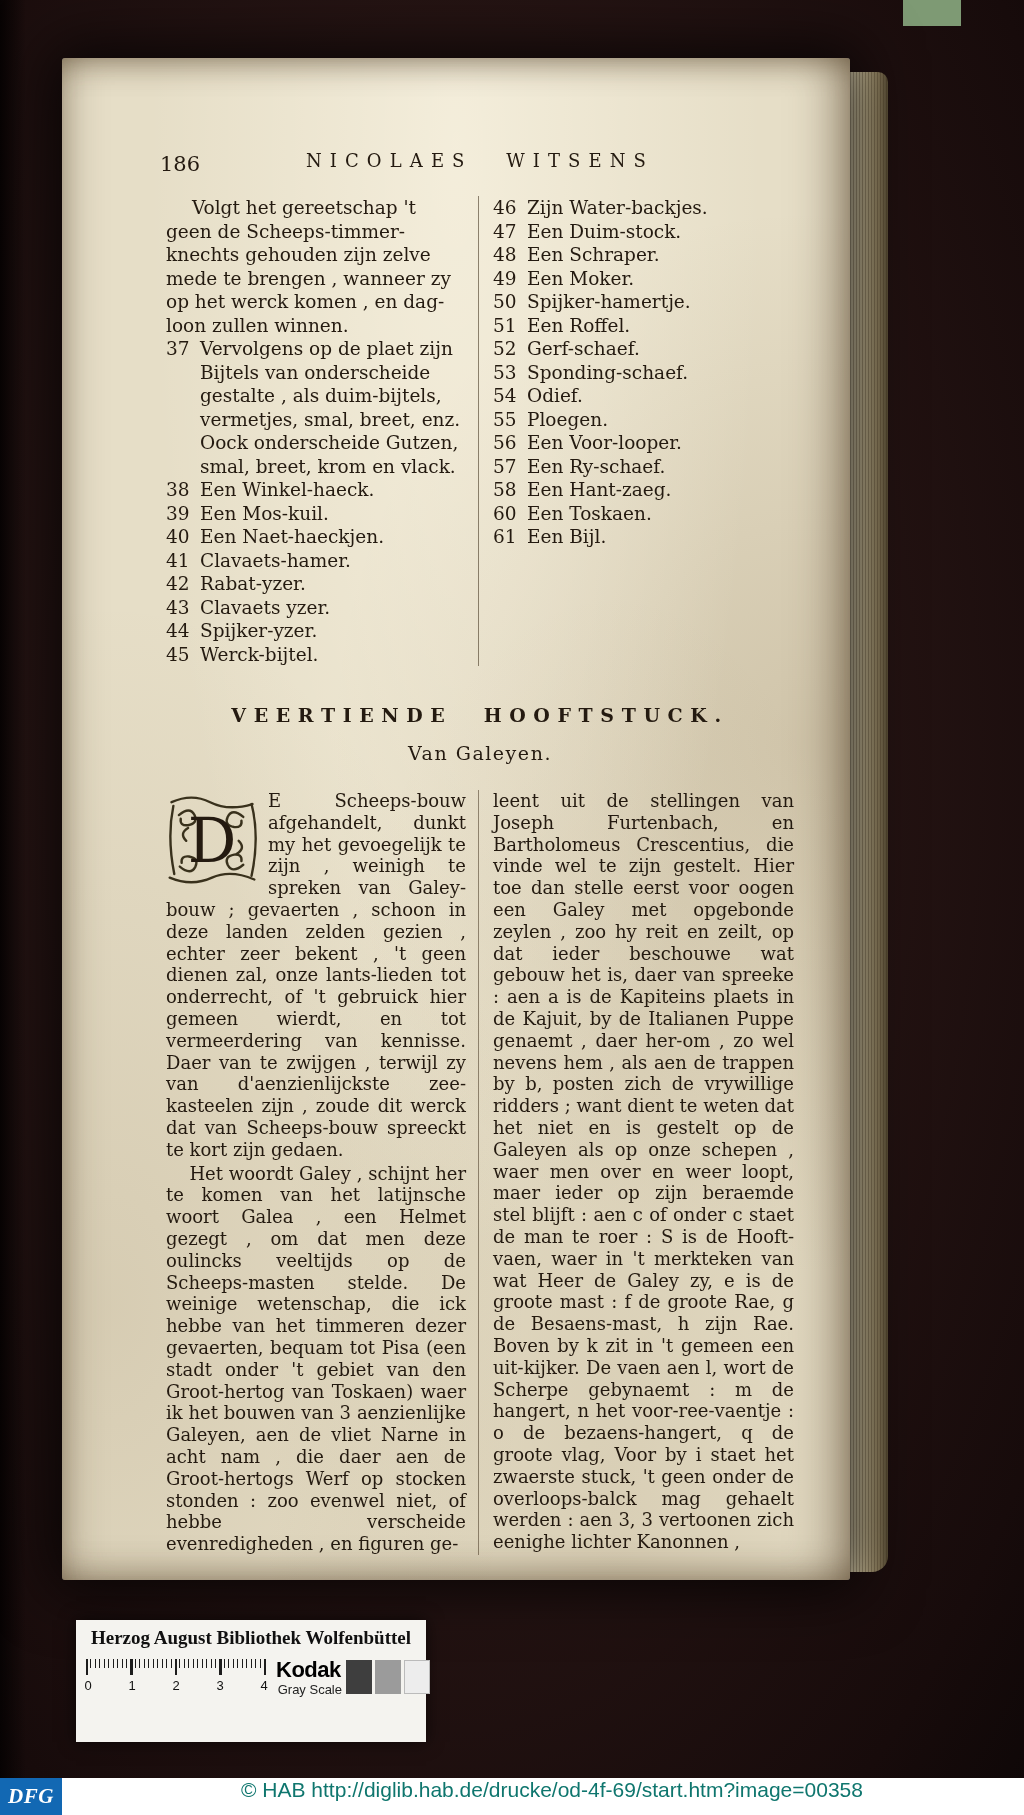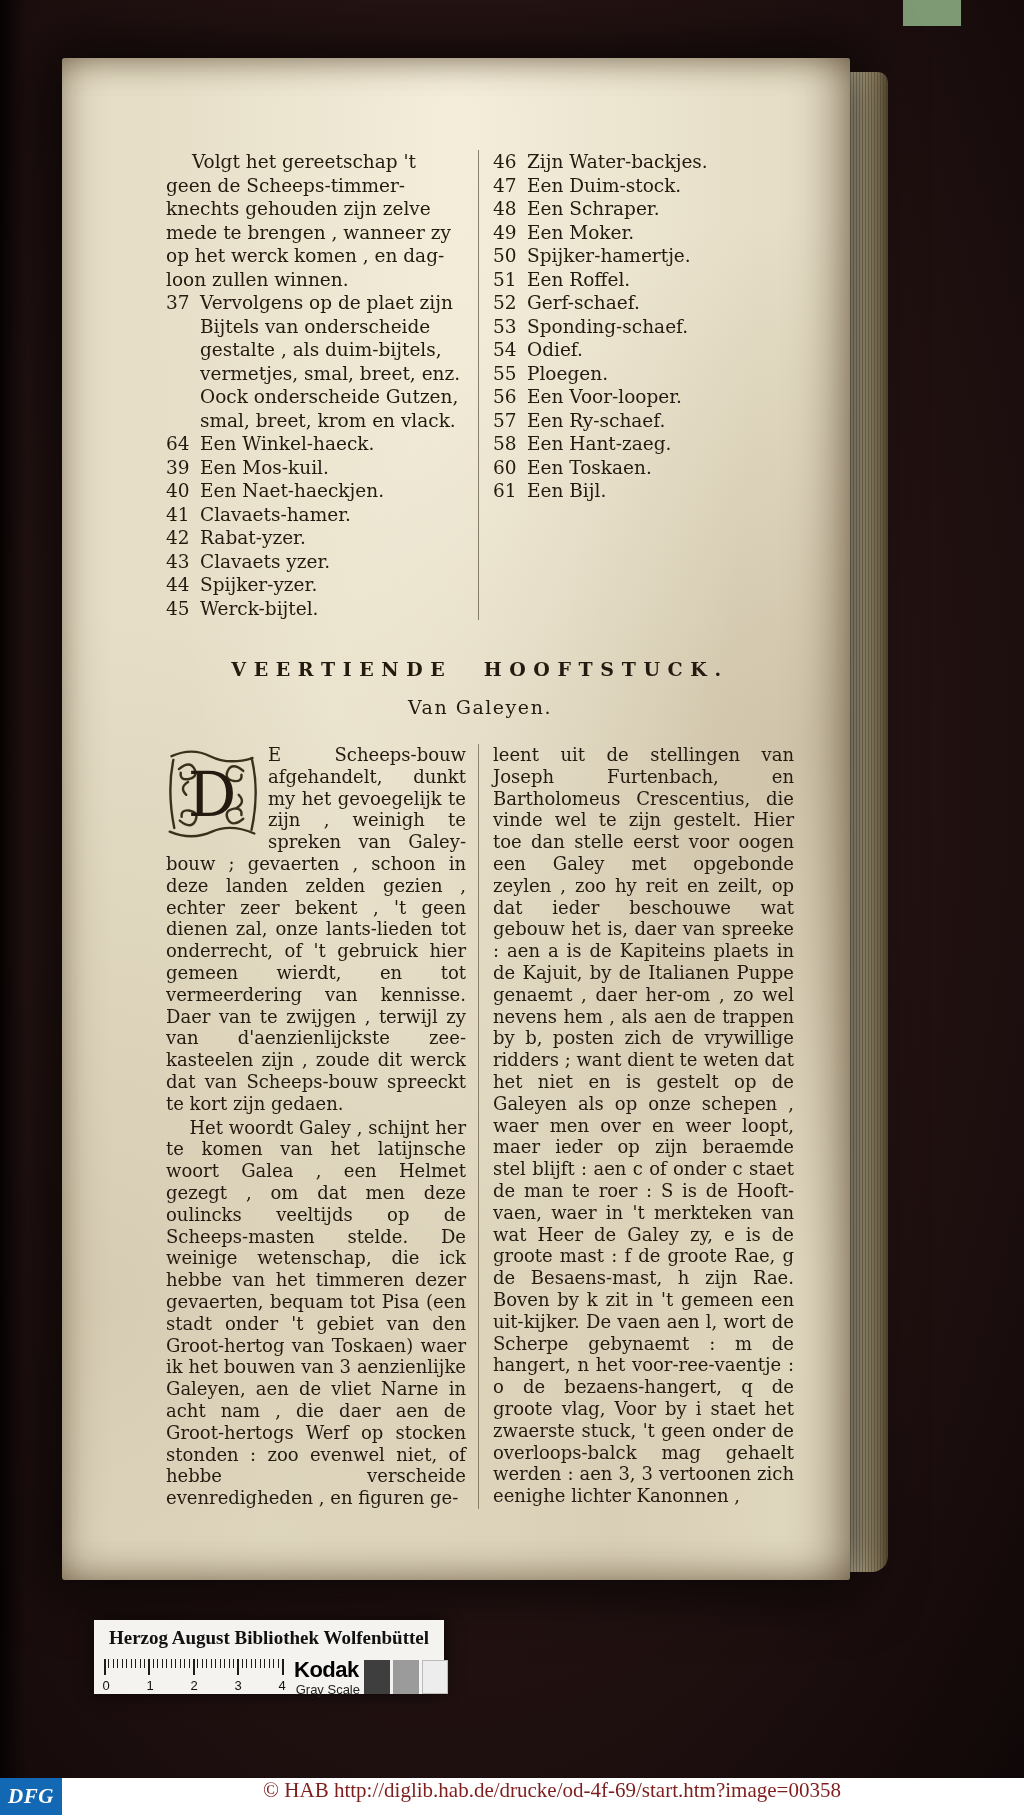--- a/index.html
+++ b/index.html
@@ -58,21 +58,21 @@
   
   .body-cols{display:flex;margin-top:26px;font-size:18px;line-height:21.8px;text-align:justify;}
   .body-left{width:300px;flex:none;}
   .body-right{flex:1;border-left:1px solid rgba(55,40,20,.5);margin-left:12px;padding-left:14px;}
   .body-cols p{margin:0;}
   .body-cols .indent{text-indent:1.3em;margin-top:2px;}
   .dropcap{float:left;width:92px;height:92px;margin:3px 10px 2px 0;}
   .dropcap svg{display:block;}
   
   .label{
-    position:absolute;left:94px;top:1620px;width:350px;height:74px;
+    position:absolute;left:76px;top:1620px;width:350px;height:122px;
     background:#f4f3ef;box-shadow:0 0 16px rgba(0,0,0,.65);
   }
   .label-title{margin-top:7px;text-align:center;font-family:"Liberation Serif",serif;font-weight:bold;font-size:19px;color:#101010;}
   .label-row{display:flex;align-items:flex-start;margin:10px 6px 0 10px;}
   .ruler{position:relative;width:190px;height:40px;flex:none;}
   .ticks-minor{position:absolute;left:0;top:0;width:179px;height:9px;
     background:repeating-linear-gradient(90deg,#1c1c1c 0 1px, rgba(0,0,0,0) 1px 4.45px);}
   .ticks-major{position:absolute;left:0;top:0;width:181px;height:16px;
     background:repeating-linear-gradient(90deg,#1c1c1c 0 2px, rgba(0,0,0,0) 2px 44.5px);}
   .ruler-nums{position:absolute;left:0;top:19px;width:181px;height:16px;font-family:"Liberation Sans",sans-serif;font-size:13px;color:#111;}
@@ -85,50 +85,54 @@
   .kodak{flex:none;width:66px;margin-left:0;}
   .kodak-word{font-family:"Liberation Sans",sans-serif;font-weight:bold;font-size:22px;letter-spacing:-.5px;color:#000000;line-height:22px;}
   .kodak-sub{font-family:"Liberation Sans",sans-serif;font-size:13px;color:#222;text-align:right;margin-top:1px;}
   .patches{display:flex;gap:3px;margin-left:4px;margin-top:1px;}
   .patches span{display:block;width:26px;height:34px;}
   .p1{background:#3e3e3e;}
   .p2{background:#9b9b9b;}
   .p3{background:#ededed;border:1px solid #bbb;box-sizing:border-box;}
   
   .footer{position:absolute;left:0;bottom:0;width:1024px;height:37px;background:#ffffff;display:flex;align-items:flex-start;justify-content:center;padding-left:40px;}
-  .copyright{font-family:Liberation Serif, serif;font-size:21px;color:#7f1d1d;}
+  .copyright{font-family:Liberation Sans, sans-serif;font-size:21px;color:#0f766e;}
   .dfg{
     position:absolute;left:0;top:0;width:62px;height:37px;background:#1268b3;color:#fff;
     display:flex;align-items:center;justify-content:center;
     font-family:"Liberation Serif",serif;font-style:italic;font-weight:bold;font-size:21px;letter-spacing:.5px;
   }
 </style>
 </head>
 <body>
 
 <div class="scan">
 
   <div class="fore-edge"></div>
   <div class="green-tab"></div>
 
   <div class="page">
 
+    <div class="page-header">
+      <span class="page-num">186</span>
+      <span class="running-title">NICOLAES WITSENS</span>
+    </div>
 
     <div class="tools">
       <div class="tools-left">
         <p class="indent">Volgt het gereetschap 't geen de Scheeps-timmer-knechts gehouden zijn zelve mede te brengen , wanneer zy op het werck komen , en dag-loon zullen winnen.</p>
         <div class="tool-list">
 
             <div class="tool-item">
               <span class="tool-num">37</span>
               <span class="tool-text">Vervolgens op de plaet zijn Bijtels van onderscheide gestalte , als duim-bijtels, vermetjes, smal, breet, enz. Oock onderscheide Gutzen, smal, breet, krom en vlack.</span>
             </div>
 
             <div class="tool-item">
-              <span class="tool-num">64</span>
+              <span class="tool-num">38</span>
               <span class="tool-text">Een Winkel-haeck.</span>
             </div>
 
             <div class="tool-item">
               <span class="tool-num">39</span>
               <span class="tool-text">Een Mos-kuil.</span>
             </div>
 
             <div class="tool-item">
               <span class="tool-num">40</span>

